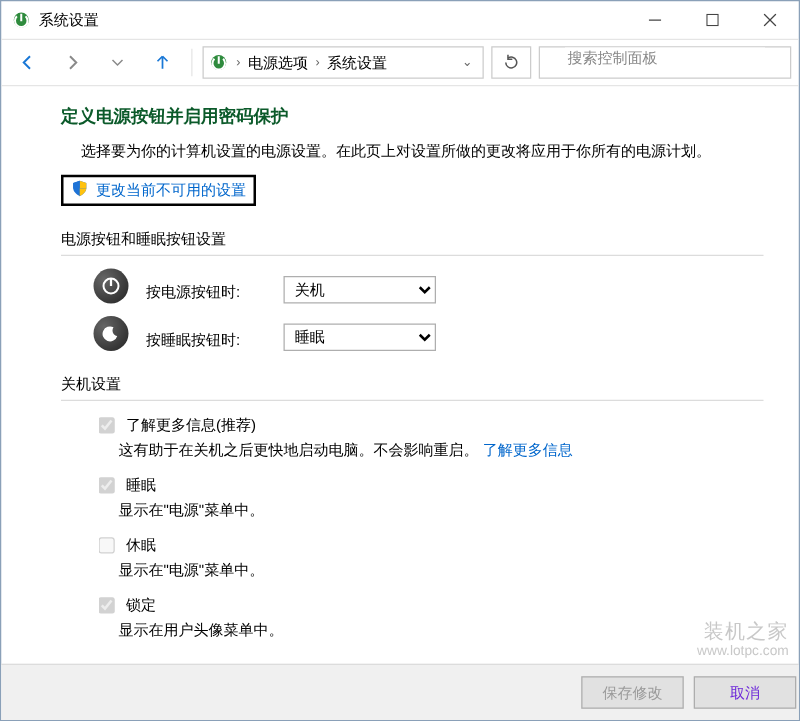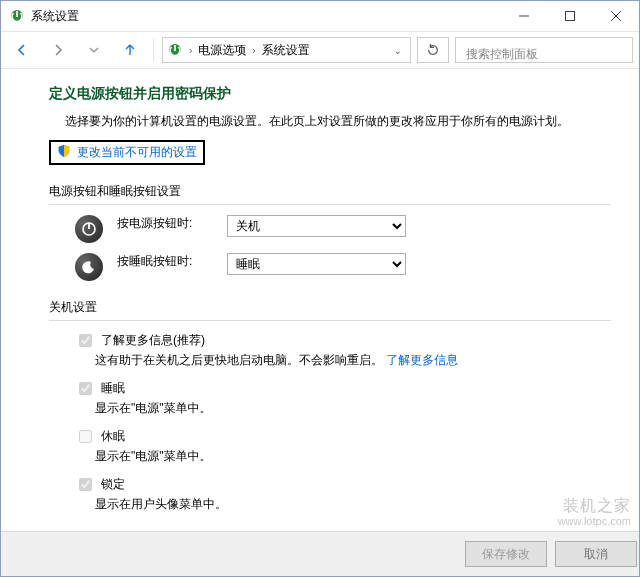--- a/index.html
+++ b/index.html
@@ -13,46 +13,46 @@
   
   .navrow{height:36px;border-top:1px solid #e5e5e5;border-bottom:1px solid #e5e5e5;display:flex;align-items:center;padding:0 6px;gap:6px}
   .navbtn{width:30px;height:28px;display:flex;align-items:center;justify-content:center;color:#8a8a8a}
   .navbtn.enabled{color:#1a78d6}
   .sep{width:1px;height:22px;background:#e5e5e5;margin:0 2px}
   .breadcrumb{flex:1;height:24px;border:1px solid #ccc;display:flex;align-items:center;padding:0 4px;gap:4px;font-size:12px}
   .breadcrumb .bc-icon{width:16px;height:16px}
   .breadcrumb .bc-arrow{color:#666;font-size:10px;padding:0 2px}
   .breadcrumb .bc-dd{margin-left:auto;color:#666;font-size:10px;padding:0 4px}
   .refreshbox{width:30px;height:24px;border:1px solid #ccc;display:flex;align-items:center;justify-content:center;color:#555}
-  .searchbox{width:160px;height:24px;border:1px solid #ccc;display:flex;align-items:flex-end;padding:0 8px;color:#888}
+  .searchbox{width:160px;height:24px;border:1px solid #ccc;display:flex;align-items:flex-start;padding:0 20px;color:#888}
   .searchbox input{border:none;outline:none;width:100%;font-size:12px;color:#000}
   .searchbox input::placeholder{color:#888}
   
   .content{flex:1;overflow:auto;padding:16px 28px 10px 48px}
   h1.page-title{font-size:14px;color:#0b5a2a;font-weight:bold;margin:0 0 10px 0}
   .desc{font-size:12px;margin:0 0 10px 16px}
   .redbox{border:2px solid #000000;display:inline-flex;align-items:flex-start;gap:6px;padding:2px 6px}
   .shield{width:14px;height:14px}
   .link{color:#0066cc;cursor:pointer}
   .section-head{font-size:12px;margin:18px 0 4px 0}
   hr.thin{border:none;border-top:1px solid #dcdcdc;margin:2px 0 10px 0}
-  .opt-row{display:flex;align-items:flex-start;gap:14px;margin:10px 0 10px 26px}
+  .opt-row{display:flex;align-items:flex-end;gap:14px;margin:10px 0 10px 26px}
   .roundicon{width:28px;height:28px;border-radius:50%;background:radial-gradient(circle at 30% 30%,#666,#222);display:flex;align-items:center;justify-content:center;color:#fff}
   .opt-label{width:96px}
-  select.combo{width:179px;height:22px;border:1px solid #aeaeae;background:#fff;font-size:12px;padding:0 4px}
+  select.combo{width:122px;height:22px;border:1px solid #aeaeae;background:#fff;font-size:12px;padding:0 4px}
   
   .cb-block{margin-left:26px;margin-bottom:10px}
   .cb-line{display:flex;align-items:center;gap:6px}
   .cb-sub{margin-left:20px;color:#000;margin-top:2px}
   input[type=checkbox]{width:13px;height:13px;accent-color:#888}
   
   .footer{height:44px;background:#f0f0f0;border-top:1px solid #dcdcdc;display:flex;align-items:center;justify-content:flex-end;gap:8px;padding:0 2px}
   .btn{min-width:80px;height:24px;border:1px solid #adadad;background:#e1e1e1;font-size:12px;color:#555;cursor:default;display:flex;align-items:center;justify-content:center}
   .btn.disabled{color:#9a9a9a}
-  .btn.enabled{color:#737373;background:#e1e1e1;cursor:pointer}
+  .btn.enabled{color:#6d28d9;background:#e1e1e1;cursor:pointer}
   
   .watermark{position:absolute;right:8px;bottom:48px;font-size:11px;color:#c8c8c8;text-align:right;pointer-events:none;line-height:1.2}
   .watermark .wm-main{font-size:16px;letter-spacing:1px}
 </style>
 </head>
 <body>
 
 <div class="window">
 
   <div class="titlebar">

